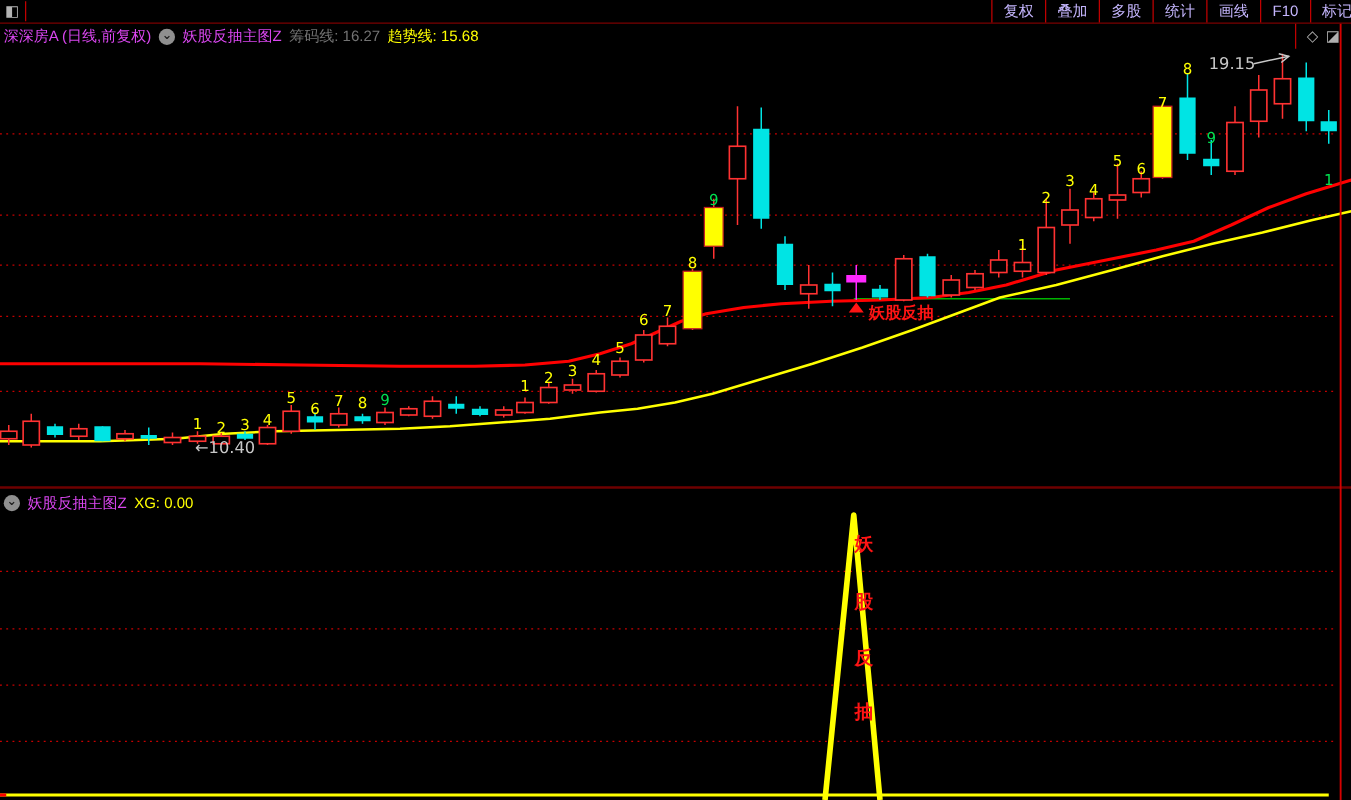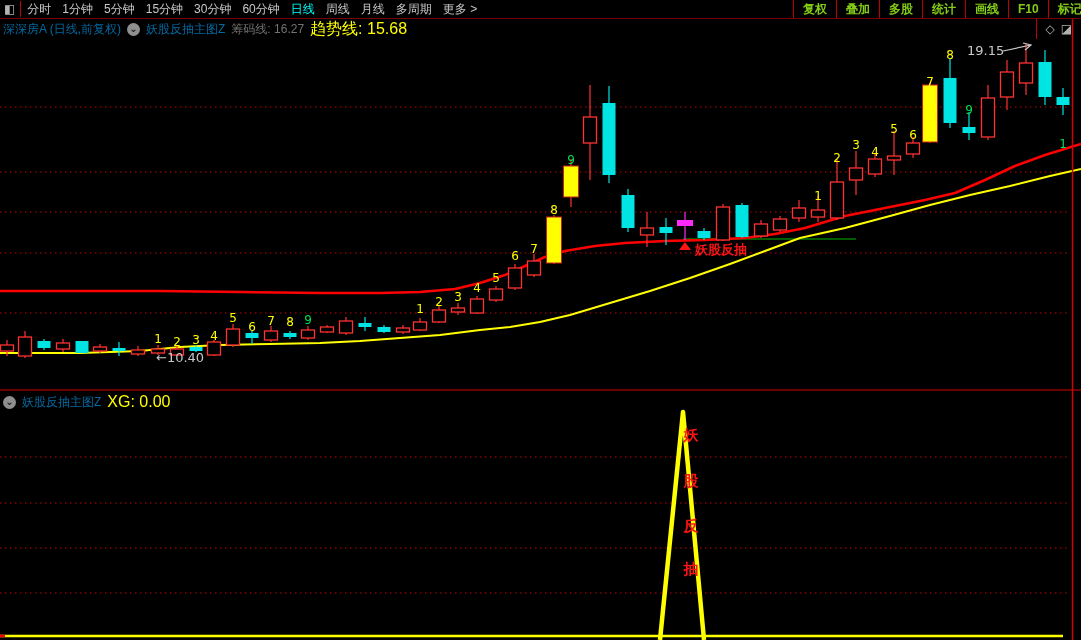--- a/index.html
+++ b/index.html
@@ -7,61 +7,48 @@
           font-family:"Liberation Sans","DejaVu Sans",sans-serif;}
   
   #toolbar{position:absolute;left:0;top:0;width:1081px;height:18px;background:#000;
            border-bottom:1px solid #7a0000;display:flex;align-items:center;}
   .win-icon{color:#b4b4b4;font-size:12px;margin:0 5px 0 4px;line-height:18px;}
   .tb-sep{width:1px;height:16px;background:#c00000;margin-right:6px;}
   #tb-left{display:flex;align-items:center;gap:11px;}
   .tb-item{color:#c9c9c9;font-size:12px;line-height:18px;white-space:nowrap;cursor:default;}
   .tb-item.active{color:#00ffff;}
   #tb-right{position:absolute;left:793px;top:0;height:18px;display:flex;align-items:center;}
-  .tbr-item{color:#84cc16;font-size:12px;line-height:18px;padding:0 9px;white-space:nowrap;font-weight:bold;}
+  .tbr-item{color:#c4b5fd;font-size:12px;line-height:18px;padding:0 9px;white-space:nowrap;}
   .tbr-sep{width:1px;height:18px;background:#c00000;}
   
   #mainheader{position:absolute;left:0;top:19px;width:1081px;height:20px;display:flex;
               align-items:center;gap:6px;padding-left:3px;}
-  .hdr-text{color:#0369a1;font-size:12px;white-space:nowrap;}
+  .hdr-text{color:#d946ef;font-size:12px;white-space:nowrap;}
   .circle-icon{display:inline-block;width:13px;height:13px;border-radius:50%;background:#8f8f8f;
                color:#1a1a1a;font-size:10px;line-height:11px;text-align:center;font-weight:bold;}
   .red-text{color:#737373;font-size:12px;white-space:nowrap;}
-  .yellow-text{color:#ffff00;font-size:16px;white-space:nowrap;}
+  .yellow-text{color:#ffff00;font-size:12px;white-space:nowrap;}
   #hdr-icons{position:absolute;right:12px;top:0;height:20px;display:flex;align-items:center;gap:6px;
              color:#b0b0b0;font-size:12px;border-left:1px solid #c00000;padding-left:8px;}
   
   #divider{position:absolute;left:0;top:389px;width:1081px;height:2px;background:#6e0000;}
   
   #subheader{position:absolute;left:0;top:393px;width:1081px;height:18px;display:flex;
              align-items:center;gap:6px;padding-left:3px;}
   
   #chart-svg{position:absolute;left:0;top:0;width:1081px;height:640px;}
 </style>
 </head>
 <body>
 
 <div id="screen">
 
   <div id="toolbar">
     <span class="win-icon">◧</span>
     <span class="tb-sep"></span>
-    <div id="tb-left">
-        <span class="tb-item">分时</span>
-        <span class="tb-item">1分钟</span>
-        <span class="tb-item">5分钟</span>
-        <span class="tb-item">15分钟</span>
-        <span class="tb-item">30分钟</span>
-        <span class="tb-item">60分钟</span>
-        <span class="tb-item active">日线</span>
-        <span class="tb-item">周线</span>
-        <span class="tb-item">月线</span>
-        <span class="tb-item">多周期</span>
-        <span class="tb-item">更多 &gt;</span>
-      </div>
     <div id="tb-right">
         <span class="tbr-sep"></span>
         <span class="tbr-item">复权</span>
         <span class="tbr-sep"></span>
         <span class="tbr-item">叠加</span>
         <span class="tbr-sep"></span>
         <span class="tbr-item">多股</span>
         <span class="tbr-sep"></span>
         <span class="tbr-item">统计</span>
         <span class="tbr-sep"></span>

